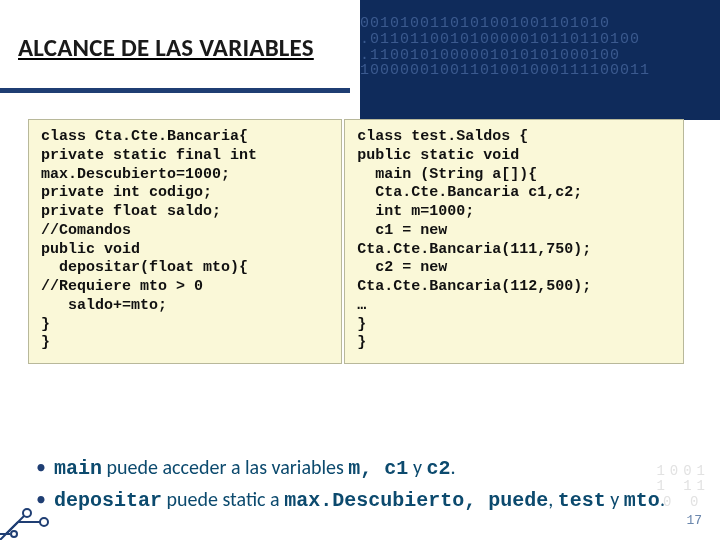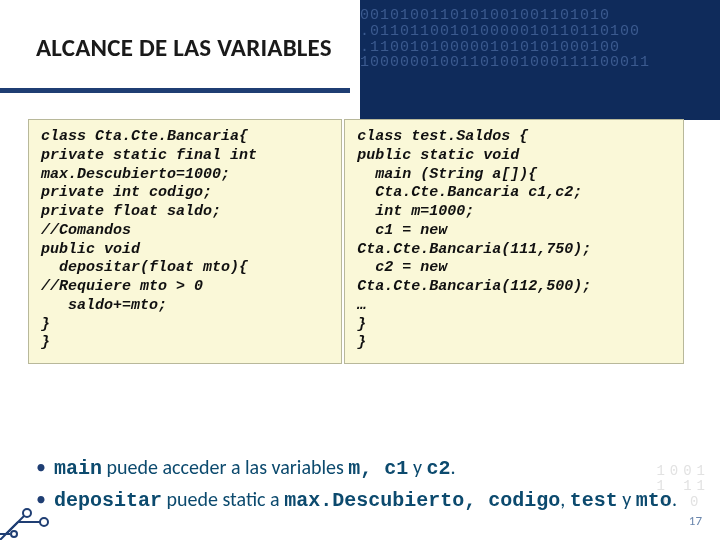--- a/index.html
+++ b/index.html
@@ -17,60 +17,60 @@
     width: 360px;
     height: 120px;
     background: #0f2b5b;
     color: #3b5a8f;
     font-family: "Courier New", monospace;
     font-size: 15px;
     line-height: 1.05;
     letter-spacing: 1px;
     overflow: hidden;
     white-space: pre;
-    padding-top: 8px;
+    padding-top: 16px;
   }
   .binary-bg-bottom {
     position: absolute;
     bottom: 30px; right: 10px;
     color: #e2e2e2;
     font-family: "Courier New", monospace;
     font-size: 14px;
     line-height: 1.1;
     letter-spacing: 5px;
     text-align: center;
     white-space: pre;
     margin-top: 28px;
   }
   .header {
     position: relative;
     height: 95px;
     display: flex;
     align-items: center;
-    padding-left: 36px;
+    padding-left: 18px;
+    text-decoration: underline;
   }
   .title {
     font-size: 25px;
     font-weight: 700;
     color: #1a1a1a;
     letter-spacing: 0.2px;
   }
   .header-rule {
     position: absolute;
     left: 0; top: 88px;
     width: 350px;
     height: 5px;
     background: #1f3e73;
   }
   .content {
     position: relative;
     display: flex;
     gap: 2px;
     padding: 24px 36px 0 28px;
-    font-style: italic;
   }
   .code-box {
     background: #faf8d8;
     border: 1px solid #b8b89a;
     padding: 8px 12px 10px 12px;
     font-family: "Courier New", monospace;
     font-size: 15px;
     font-weight: 700;
     line-height: 1.25;
     white-space: pre;
@@ -103,20 +103,21 @@
   .mono {
     font-family: "Courier New", monospace;
     font-weight: 700;
   }
   .page-num {
     position: absolute;
     right: 18px;
     bottom: 12px;
     font-size: 13px;
     color: #6b87ad;
+    font-family: Liberation Mono, monospace;
   }
   .circuit {
     position: absolute;
     left: 0; bottom: 0;
     width: 62px; height: 62px;
   }
   .circuit line { stroke:#1f3e73; stroke-width:2; }
   .circuit circle { fill:none; stroke:#1f3e73; stroke-width:2; }
 </style>
 </head>
@@ -161,21 +162,21 @@
 
 <div class="binary-bg-bottom">1001
 1 11
 0 0</div>
 
 <ul class="bullets">
   <li>
     <span class="mono">main</span><span> puede acceder a las variables </span><span class="mono">m, c1</span><span> y </span><span class="mono">c2</span><span>.</span>
   </li>
   <li>
-    <span class="mono">depositar</span><span> puede static a </span><span class="mono">max.Descubierto, codigo</span><span>, </span><span class="mono">test</span><span> y </span><span class="mono">mto</span><span>.</span>
+    <span class="mono">depositar</span><span> puede static a </span><span class="mono">max.Descubierto, puede</span><span>, </span><span class="mono">test</span><span> y </span><span class="mono">mto</span><span>.</span>
   </li>
 </ul>
 
 <div class="page-num">17</div>
 
 <svg class="circuit" viewBox="0 0 62 62">
   <line x1="6" y1="56" x2="24" y2="38"></line>
   <circle cx="27" cy="35" r="4"></circle>
   <line x1="0" y1="62" x2="18" y2="44"></line>
   <line x1="18" y1="44" x2="40" y2="44"></line>

